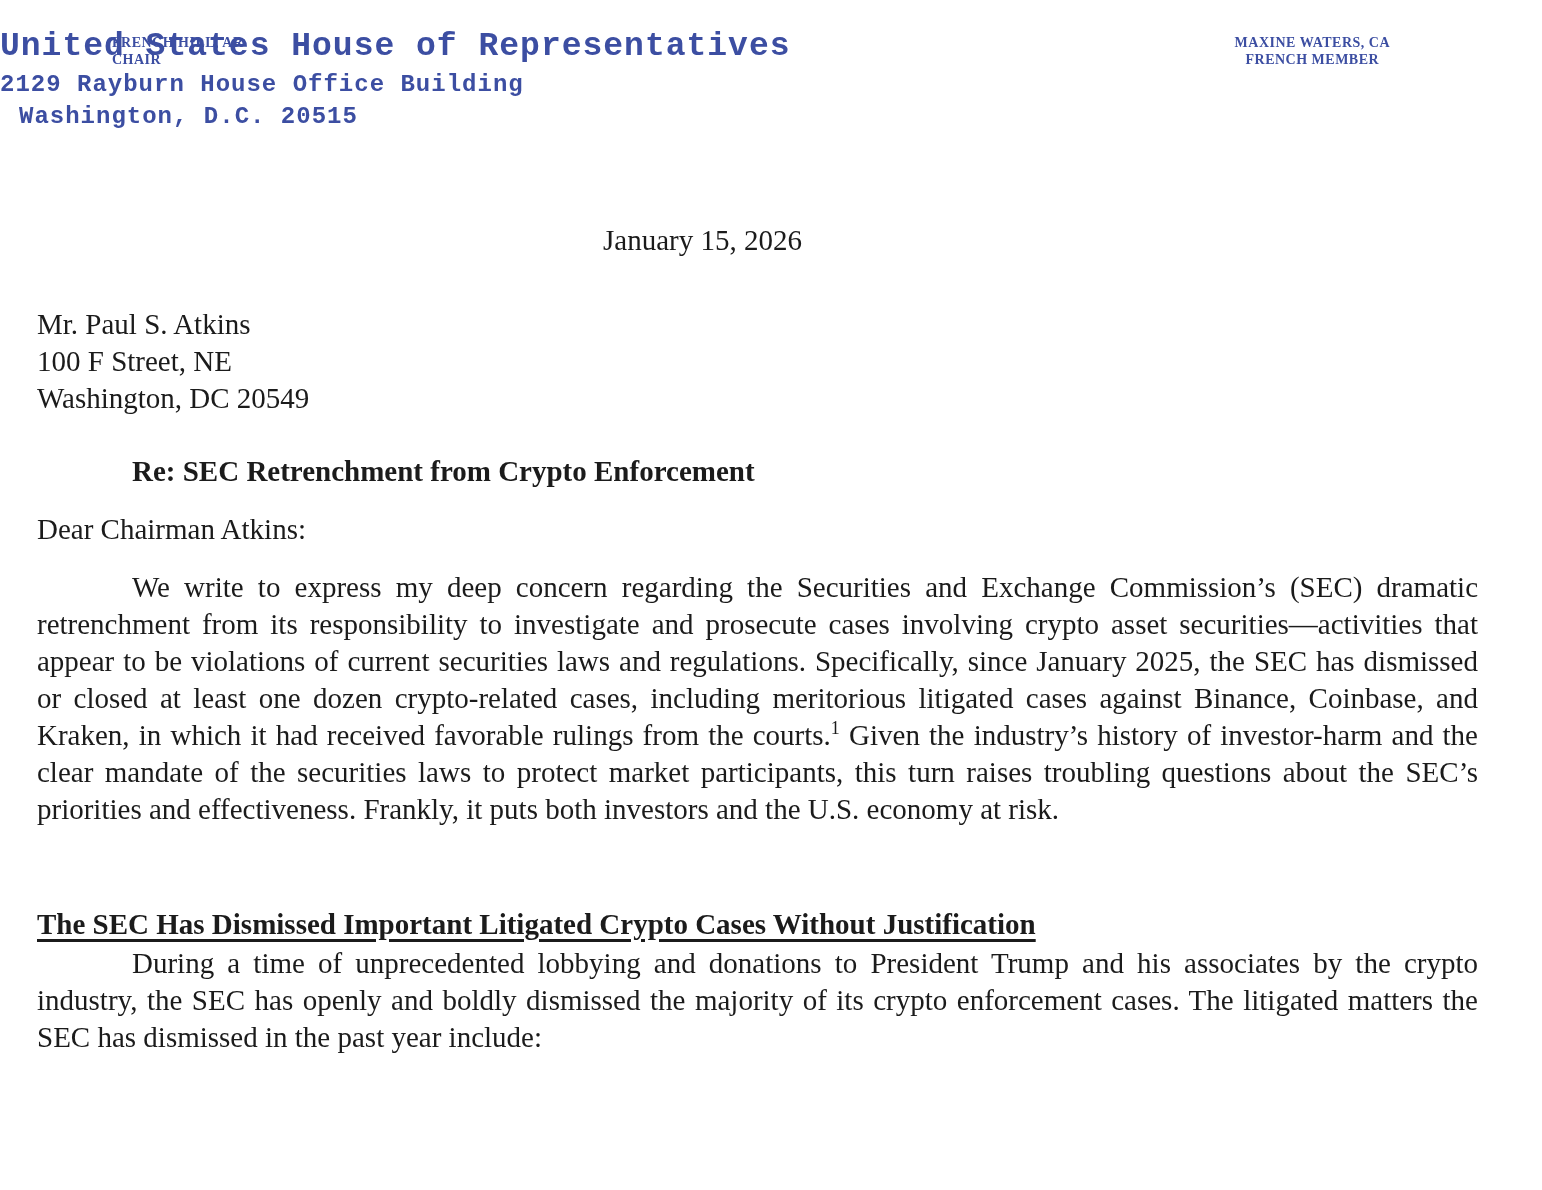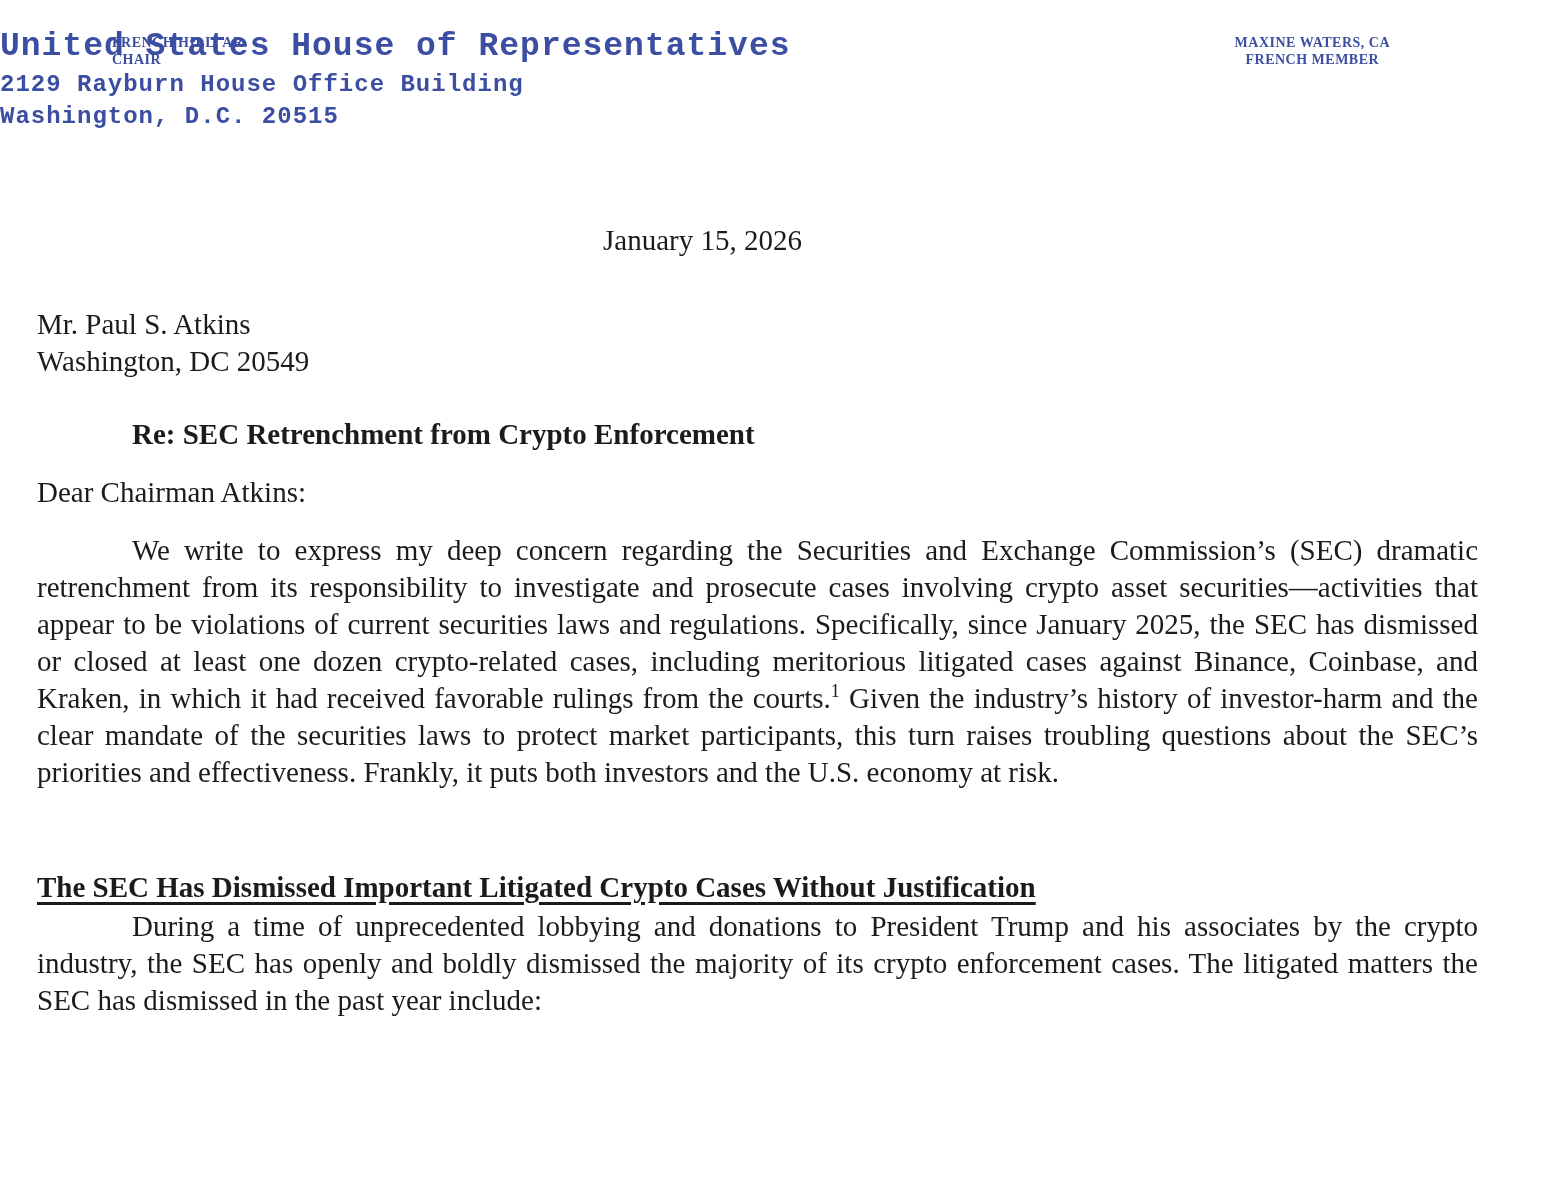--- a/index.html
+++ b/index.html
@@ -43,21 +43,21 @@
     right: 60px;
     top: 26px;
     text-align: left;
     font-family: Liberation Mono, monospace;
     font-weight: bold;
     color: var(--accent, #3c4ea2);
   }
   .lh-title1 { font-size: 33px; line-height: 42px; letter-spacing: 1px; }
   .lh-title2 { font-size: 30px; line-height: 40px; letter-spacing: 1px; }
   .lh-addr1  { font-size: 24px; line-height: 33px; letter-spacing: 1px; }
-  .lh-addr2  { font-size: 24px; line-height: 32px; letter-spacing: 1px; }
+  .lh-addr2  { font-size: 24px; line-height: 32px; letter-spacing: 1px; margin-left: 19px; }
 
   
   .content {
     position: relative;
     padding: 0 64px 0 37px;
     font-size: 29px;
     line-height: 37px;
   }
   .date-line {
     text-align: center;
@@ -121,20 +121,21 @@
       <div>FRENCH MEMBER</div>
     </div>
   </div>
 
   <div class="content">
 
     <div class="date-line">January 15, 2026</div>
 
     <div class="recipient">
       <div>Mr. Paul S. Atkins</div>
+      <div>100 F Street, NE</div>
       <div>Washington, DC 20549</div>
     </div>
 
     <div class="subject-line">Re: SEC Retrenchment from Crypto Enforcement</div>
 
     <div class="salutation">Dear Chairman Atkins:</div>
 
     <p class="body-par par-1"><span>We write to express my deep concern regarding the Securities and Exchange Commission’s (SEC) dramatic retrenchment from its responsibility to investigate and prosecute cases involving crypto asset securities—activities that appear to be violations of current securities laws and regulations. Specifically, since January 2025, the SEC has dismissed or closed at least one dozen crypto-related cases, including meritorious litigated cases against Binance, Coinbase, and Kraken, in which it had received favorable rulings from the courts.</span><sup class="footnote-ref">1</sup><span> Given the industry’s history of investor-harm and the clear mandate of the securities laws to protect market participants, this turn raises troubling questions about the SEC’s priorities and effectiveness. Frankly, it puts both investors and the U.S. economy at risk.</span></p>
 
     <div class="section-heading">The SEC Has Dismissed Important Litigated Crypto Cases Without Justification</div>

